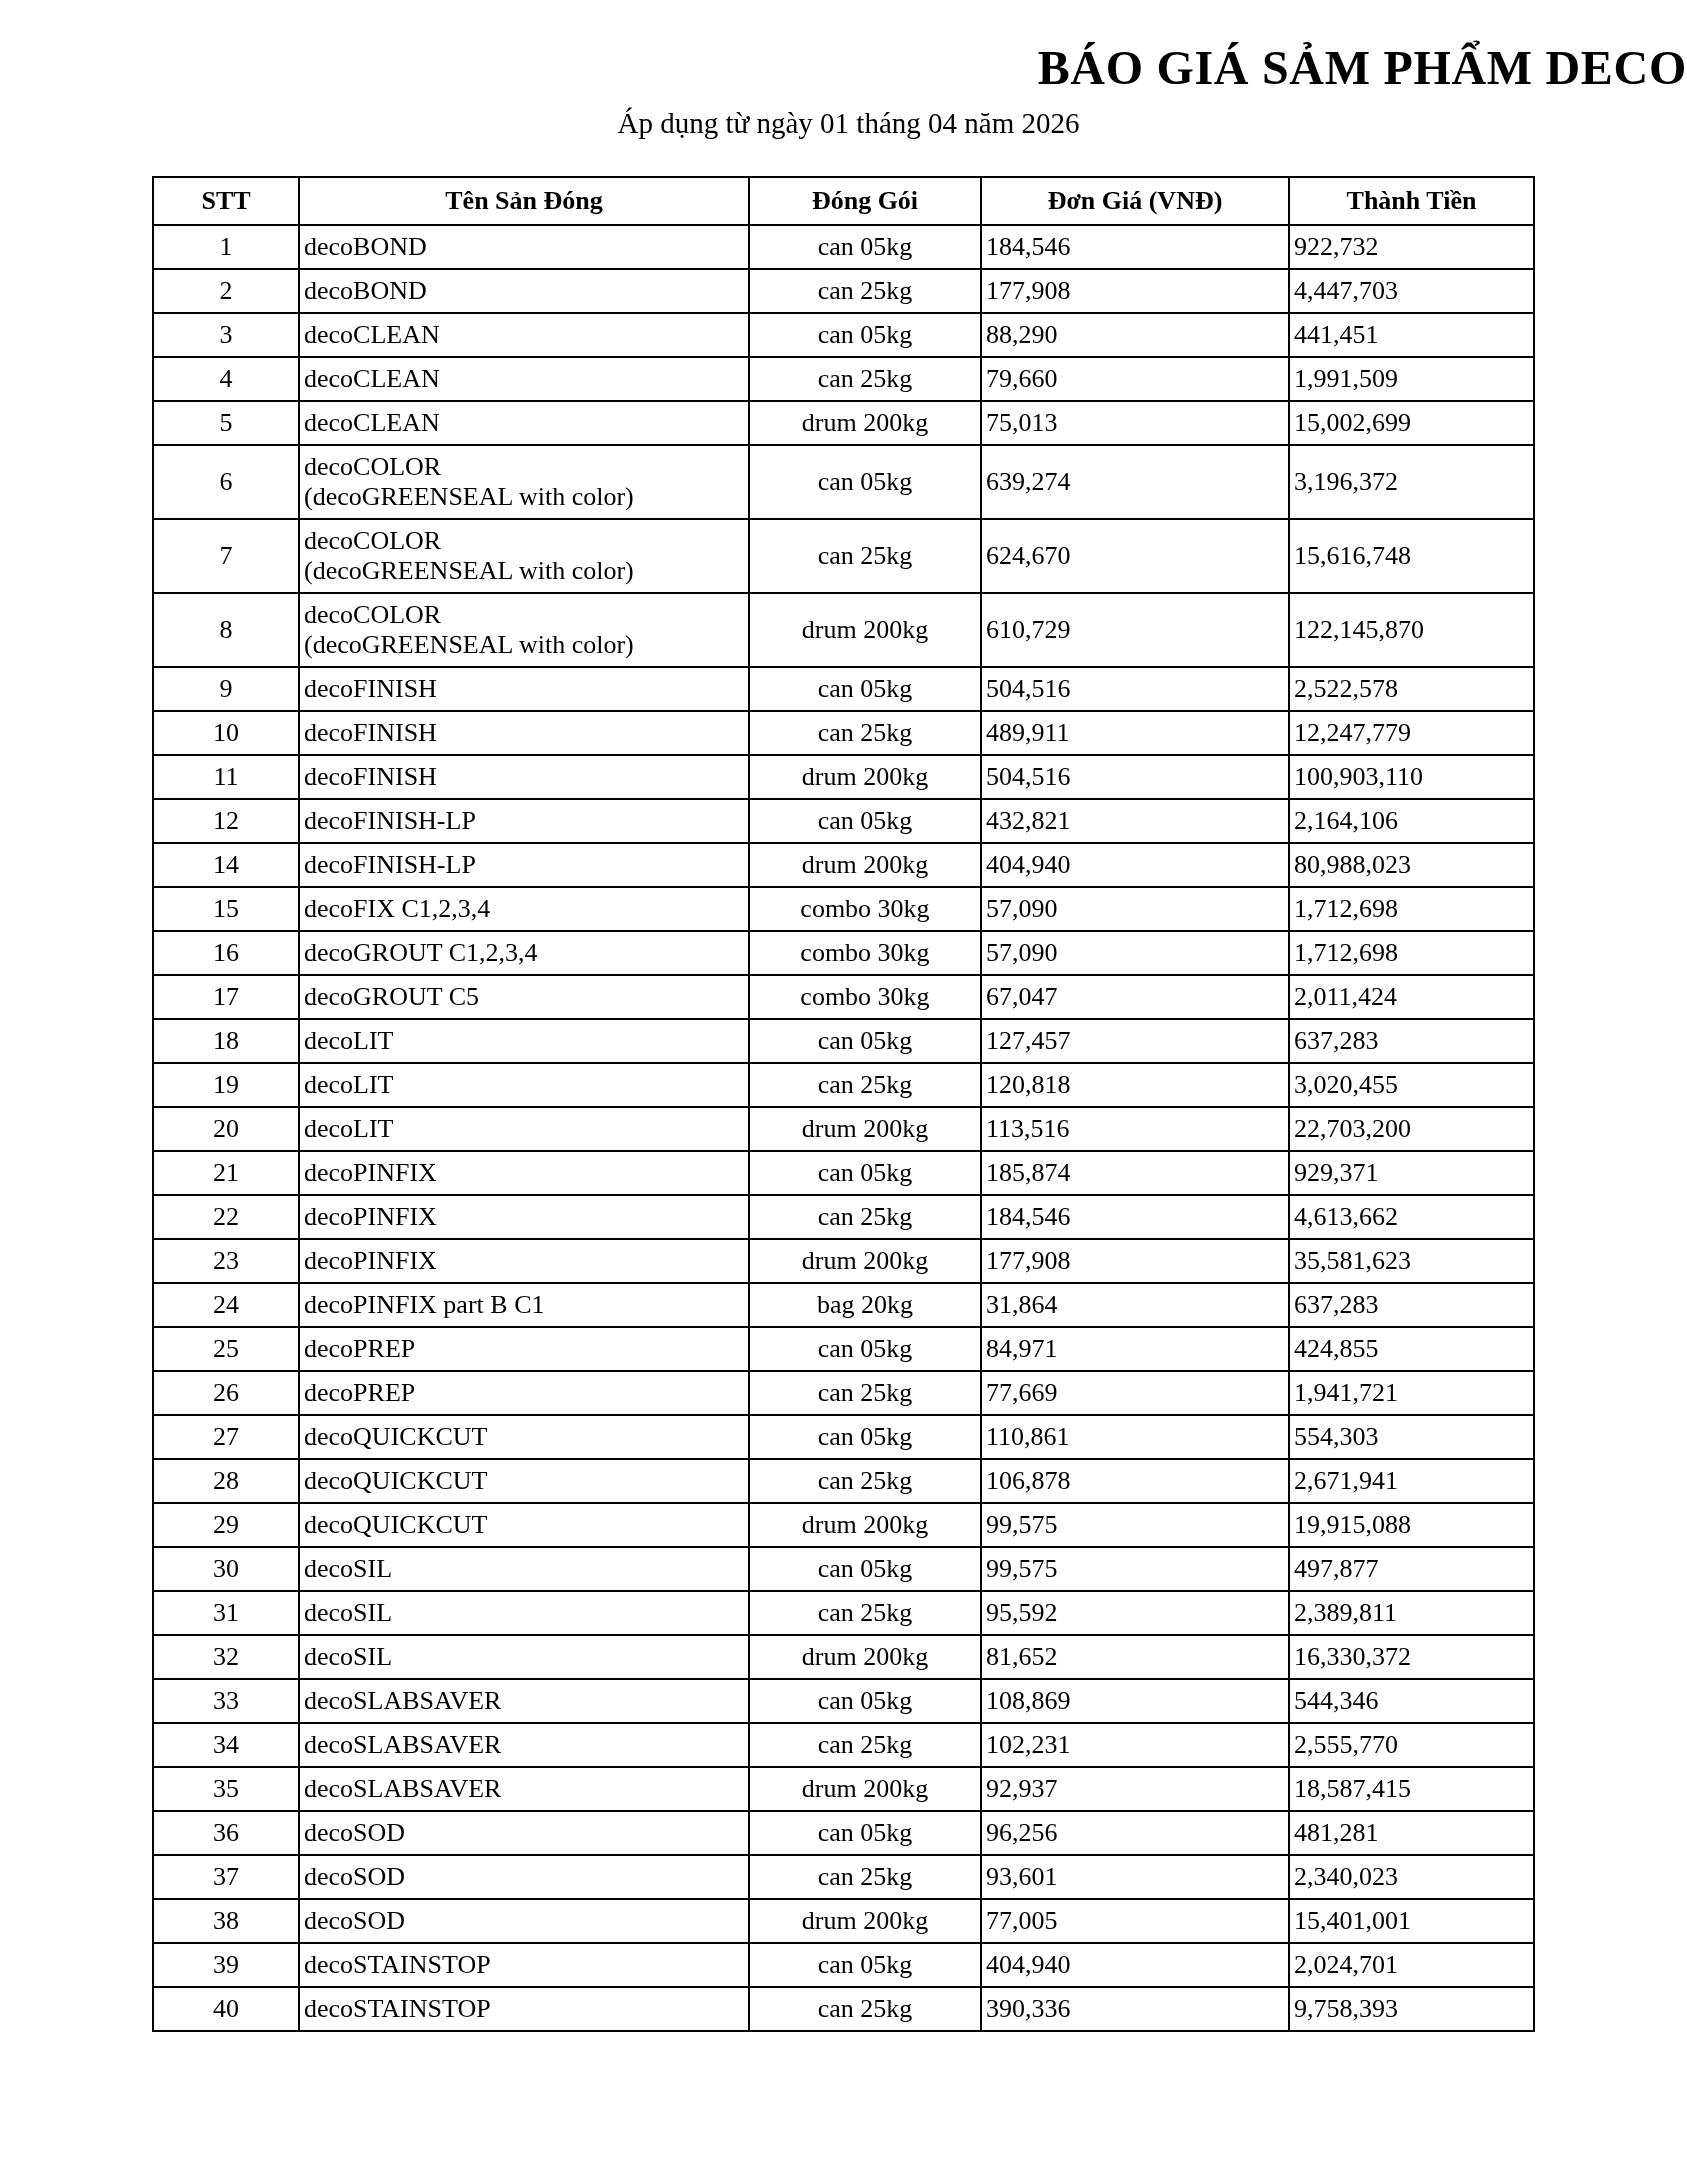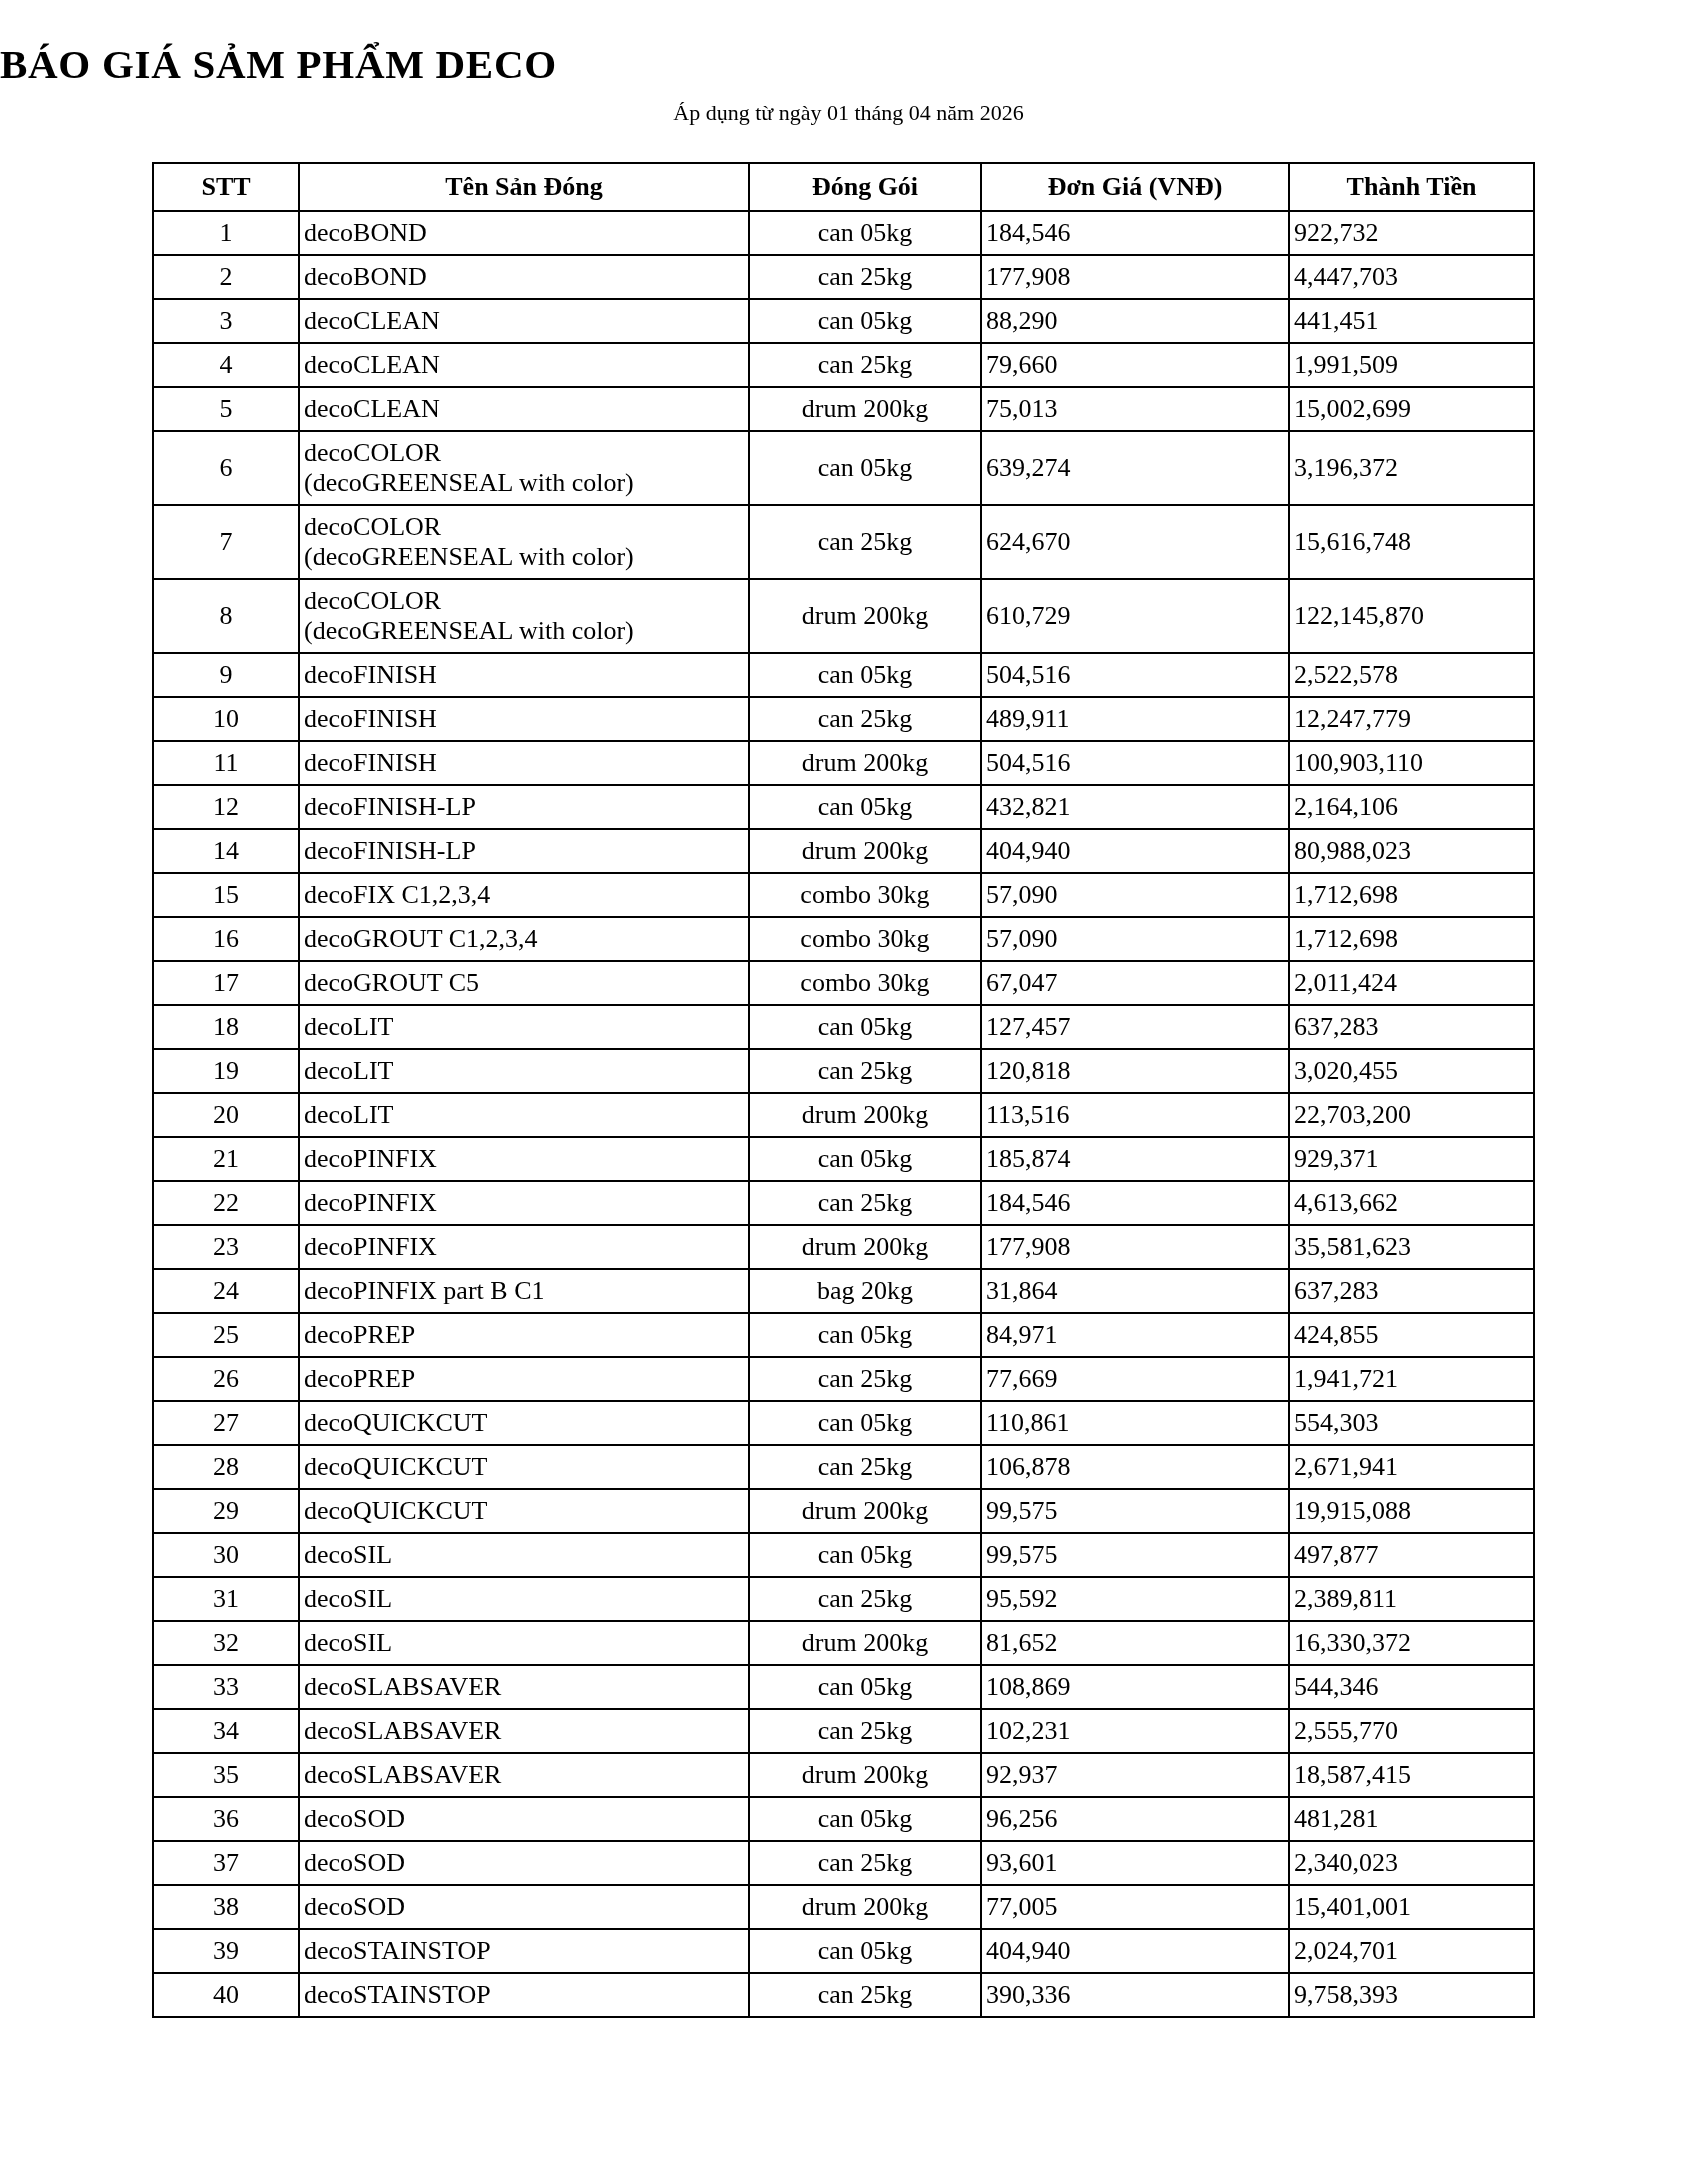--- a/index.html
+++ b/index.html
@@ -10,29 +10,29 @@
     color: #000000;
   }
   .page {
     width: 1687px;
     min-height: 2183px;
     background: #ffffff;
     box-sizing: border-box;
     padding-top: 40px;
   }
   .doc-title {
-    text-align: left;
-    font-size: 41px;
+    text-align: right;
+    font-size: 48px;
     font-weight: bold;
     margin: 0 0 12px 0;
     letter-spacing: 0.7px;
   }
   .doc-subtitle {
     text-align: center;
-    font-size: 22px;
+    font-size: 29px;
     font-weight: normal;
     margin: 0 0 36px 10px;
   }
   table.price-table {
     border-collapse: collapse;
     margin: 0 auto;
     table-layout: fixed;
     width: 1379px;
   }
   table.price-table th,

